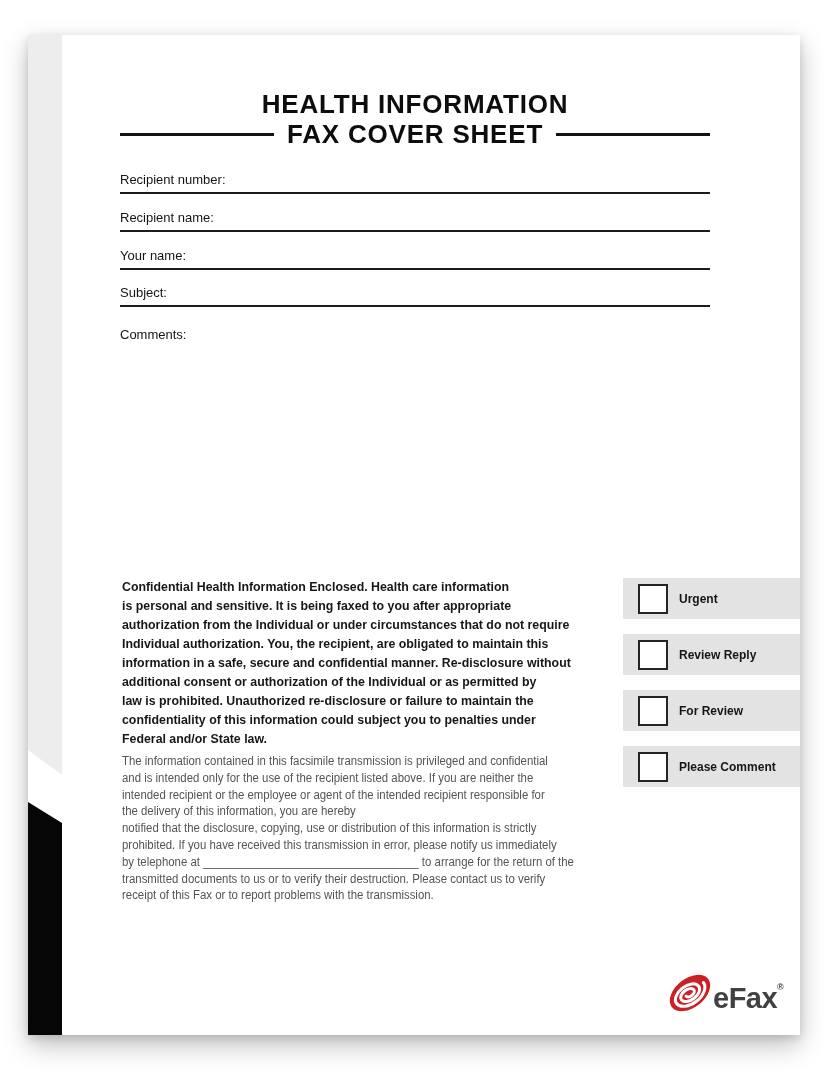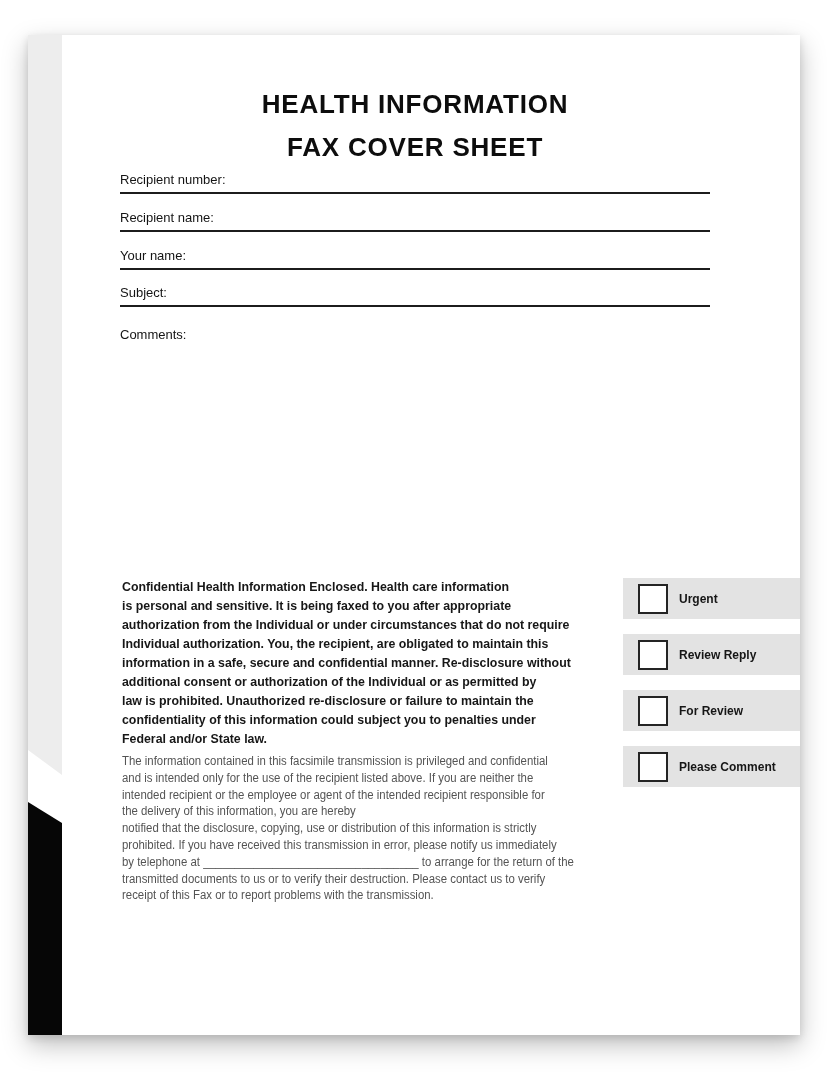--- a/index.html
+++ b/index.html
@@ -8,21 +8,21 @@
   .page{position:absolute;left:28px;top:35px;width:772px;height:1000px;background:#ffffff;
         box-shadow:0 10px 24px rgba(0,0,0,.25),0 3px 8px rgba(0,0,0,.12);}
   
   .strip-gray{position:absolute;left:0;top:0;width:34px;height:740px;background:#ededed;
               clip-path:polygon(0 0,100% 0,100% 740px,0 715px);}
   .strip-black{position:absolute;left:0;top:767px;width:34px;height:233px;background:#060606;
                clip-path:polygon(0 0,100% 21px,100% 100%,0 100%);}
   
   .title-block{position:absolute;left:92px;top:46px;width:590px;color:#0d0d0d;margin-top:8px;}
   .title-l1{font-size:26px;font-weight:bold;letter-spacing:.8px;text-align:center;line-height:30px;}
-  .title-row{display:flex;align-items:center;gap:13px;height:30px;flex-direction:column;}
+  .title-row{display:flex;align-items:center;gap:13px;height:30px;}
   .title-dash{flex:1;height:3px;background:#121212;}
   .title-l2{font-size:26px;font-weight:bold;letter-spacing:.8px;white-space:nowrap;}
   
   .field{position:absolute;left:92px;width:590px;border-bottom:2px solid #1c1c1c;padding-bottom:3px;}
   .field.noline{border-bottom:none;}
   .field-label{font-size:13px;line-height:19px;color:#141414;}
   .f0{top:135px}.f1{top:173px}.f2{top:211px}.f3{top:248px}.f4{top:290px}
   
   .para{position:absolute;left:94px;transform:scaleX(.95);transform-origin:left top;}
   .para div{white-space:nowrap;}
@@ -107,15 +107,24 @@
     </div>
     <div class="cbrow c2">
       <span class="cbbox"></span>
       <span class="cblabel">For Review</span>
     </div>
     <div class="cbrow c3">
       <span class="cbbox"></span>
       <span class="cblabel">Please Comment</span>
     </div>
 
+    <div class="logo">
+      <svg width="56" height="50" viewBox="0 0 56 50">
+        <g transform="rotate(-38 26 25)">
+          <ellipse cx="26" cy="25" rx="23" ry="14.5" fill="#cc2027"></ellipse>
+          <path d="M43,25 A17,10.5 0 1 1 9,25 A14,8.6 0 1 1 37,25 A11,6.7 0 1 1 15,25 A8,4.9 0 1 1 31,25 A5,3 0 1 1 21,25" fill="none" stroke="#ffffff" stroke-width="3" stroke-linecap="round"></path>
+        </g>
+      </svg>
+      <div class="logo-text"><span>eFax</span><span class="logo-reg">®</span></div>
+    </div>
 
   </div>
 </div>
 
 </body></html>

